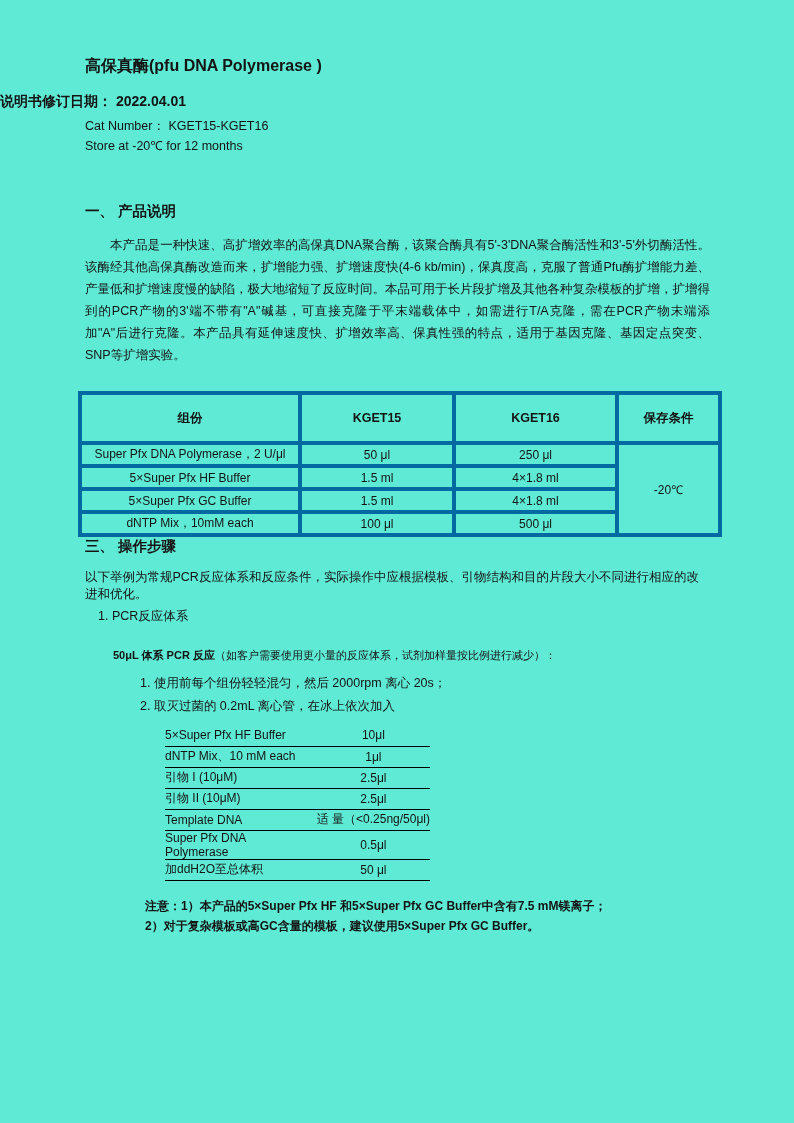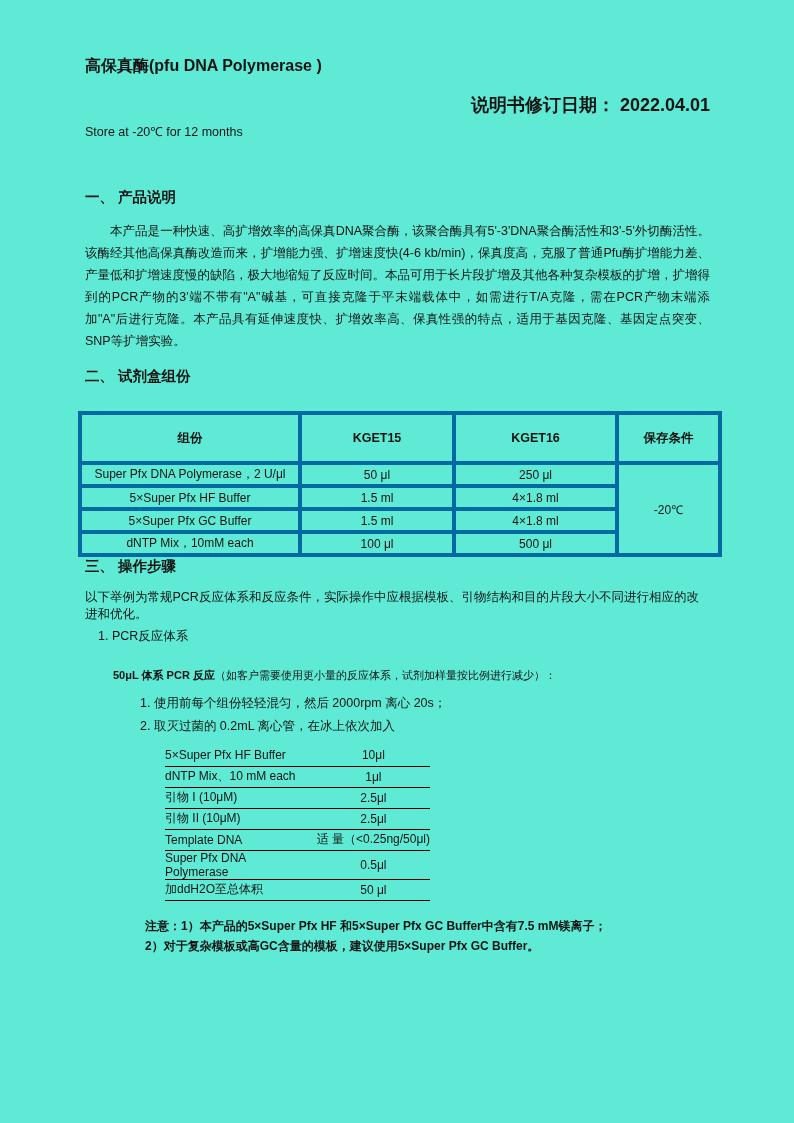--- a/index.html
+++ b/index.html
@@ -3,21 +3,21 @@
 <meta charset="utf-8">
 <style>
   * { margin:0; padding:0; box-sizing:border-box; }
   html,body { background:#e8e8e8; }
   .page {
     width:794px; height:1123px; margin:0 auto; background:#5eead4;
     font-family:Liberation Sans, sans-serif;
     color:#141414; overflow:hidden; position:relative;
   }
   .doc-title { padding-top:56px; margin-left:85px; font-size:16px; font-weight:bold; }
-  .revision-line { margin-top:16px; margin-right:84px; text-align:right; font-size:18px; font-weight:bold;padding-left:40px; }
+  .revision-line { margin-top:16px; margin-right:84px; font-size:14px; font-weight:bold; }
   .meta-block { margin-left:85px; margin-top:5px; font-size:12.5px; line-height:20px; }
   .meta-line { white-space:nowrap; }
   .sec-heading { margin-left:85px; font-size:14.5px; font-weight:bold; }
   .sec-heading.s1 { margin-top:46px; }
   .sec-heading.s2 { margin-top:15px; }
   .sec-heading.s3 { }
   .para {
     margin:13px 84px 0 85px; font-size:12.5px; line-height:22px;
     text-align:justify; text-indent:2em;
   }
@@ -45,27 +45,30 @@
 <div class="page">
 
   <div class="doc-title">高保真酶(pfu DNA Polymerase )</div>
 
   <div class="revision-line">
     <span>说明书修订日期：</span>
     <span>2022.04.01</span>
   </div>
 
   <div class="meta-block">
+    <div class="meta-line">
+      <span>Cat Number：</span>
+      <span>KGET15-KGET16</span>
+    </div>
     <div class="meta-line">Store at -20℃  for 12 months</div>
   </div>
 
   <div class="sec-heading s1">一、 产品说明</div>
   <p class="para">本产品是一种快速、高扩增效率的高保真DNA聚合酶，该聚合酶具有5'-3'DNA聚合酶活性和3'-5'外切酶活性。该酶经其他高保真酶改造而来，扩增能力强、扩增速度快(4-6 kb/min)，保真度高，克服了普通Pfu酶扩增能力差、产量低和扩增速度慢的缺陷，极大地缩短了反应时间。本品可用于长片段扩增及其他各种复杂模板的扩增，扩增得到的PCR产物的3'端不带有"A"碱基，可直接克隆于平末端载体中，如需进行T/A克隆，需在PCR产物末端添加"A"后进行克隆。本产品具有延伸速度快、扩增效率高、保真性强的特点，适用于基因克隆、基因定点突变、SNP等扩增实验。</p>
 
-  <div class="sec-heading s2">二、 试剂盒组份</div>
 
   <table class="components">
     <colgroup>
       <col style="width:220px">
         <col style="width:154px">
         <col style="width:163px">
         <col style="width:103px">
     </colgroup>
     <thead>
       <tr>

